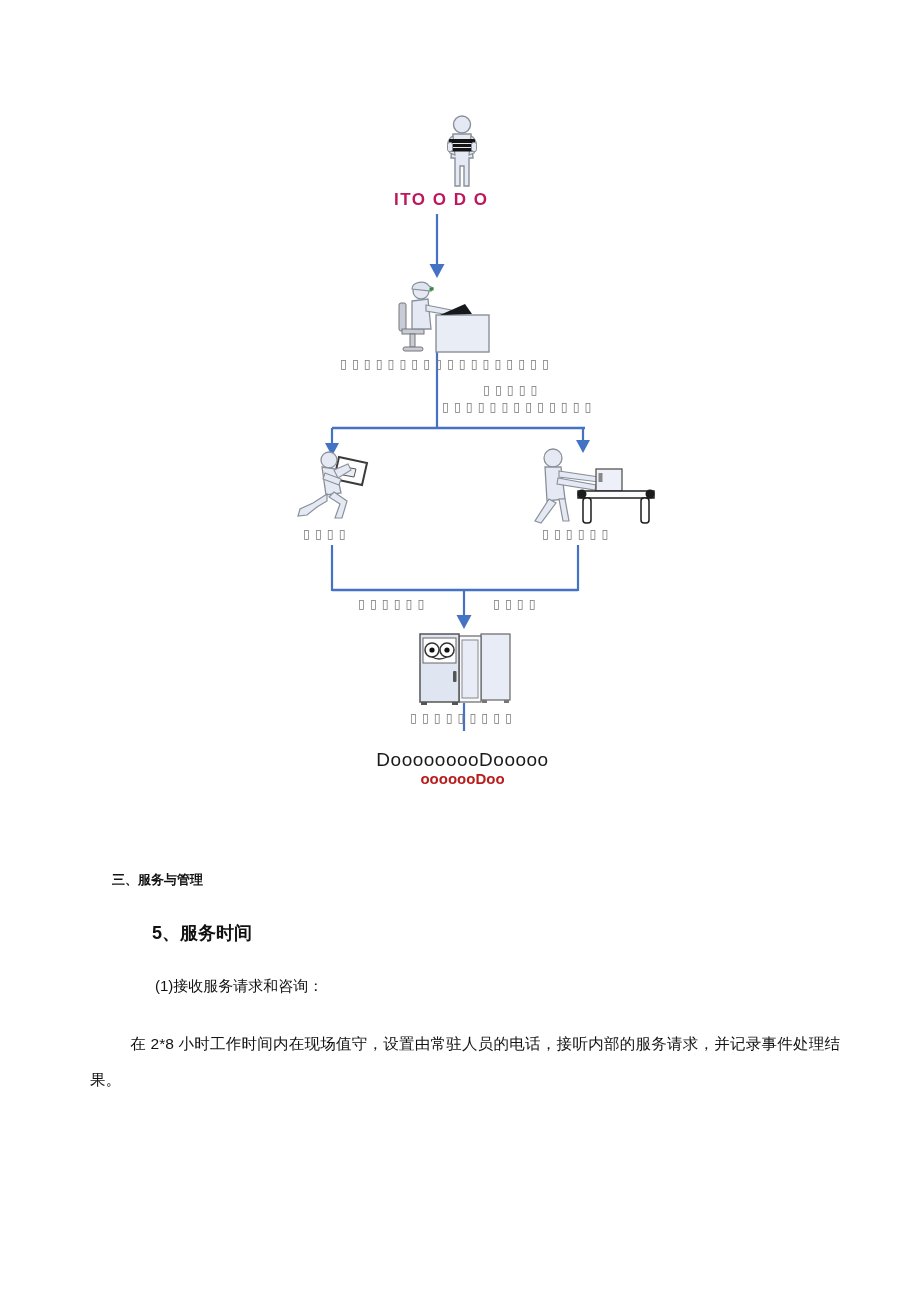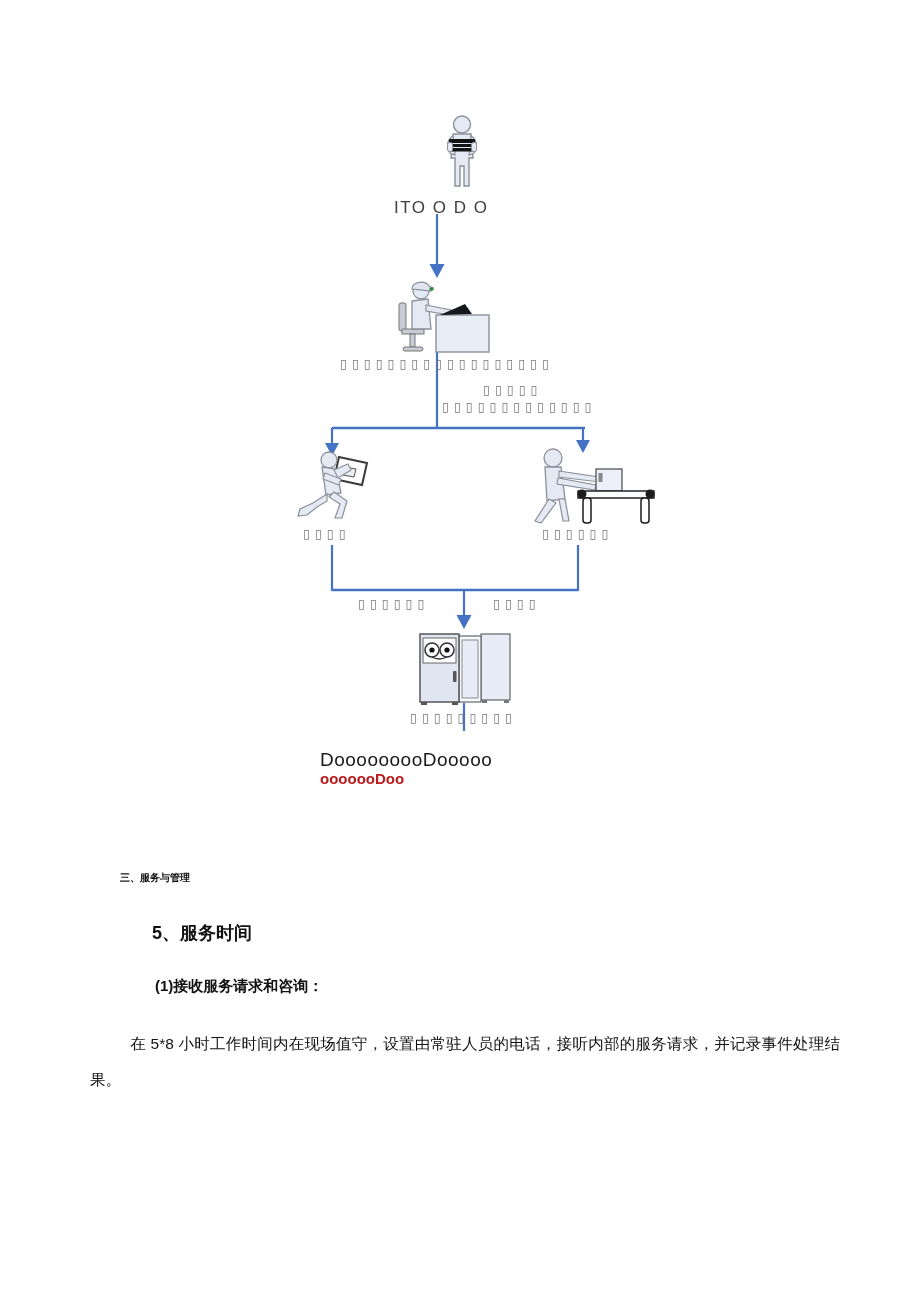--- a/index.html
+++ b/index.html
@@ -2,28 +2,28 @@
 <html><head>
 <meta charset="utf-8">
 <style>
   html,body{margin:0;padding:0;background:#fff;}
   .page{position:relative;width:920px;height:1301px;background:#ffffff;overflow:hidden;
         font-family:"Liberation Sans","DejaVu Sans",sans-serif;color:#111;}
   .connectors{position:absolute;left:0;top:0;z-index:1;}
   .icon{position:absolute;z-index:2;line-height:0;}
   .tofu{position:absolute;z-index:3;font-family:"DejaVu Sans",sans-serif;font-size:12.5px;
         letter-spacing:5px;color:#777;white-space:nowrap;}
-  .node-label{position:absolute;z-index:3;font-weight:normal;font-size:17px;letter-spacing:1.5px;
-        color:#404040;white-space:nowrap;margin-top:8px;}
-  .caption{position:absolute;z-index:3;left:320px;width:285px;white-space:nowrap;}
+  .node-label{position:absolute;z-index:3;font-weight:bold;font-size:17px;letter-spacing:1.5px;
+        color:#be185d;white-space:nowrap;}
+  .caption{position:absolute;z-index:3;left:320px;width:285px;text-align:center;white-space:nowrap;}
   .caption-l1{top:749px;font-size:19px;letter-spacing:0.5px;color:#1a1a1a;}
   .caption-l2{top:770px;font-size:15px;font-weight:bold;color:#b91c1c;}
-  .h-sec{position:absolute;left:112px;top:871px;font-size:10px;font-weight:bold;margin-left:8px;}
+  .h-sec{position:absolute;left:112px;top:871px;font-size:13px;font-weight:bold;}
   .h-sub{position:absolute;left:152px;top:921px;font-size:18px;font-weight:bold;}
-  .h-clause{position:absolute;left:155px;top:977px;font-size:15px;font-weight:bold;}
+  .h-clause{position:absolute;left:155px;top:977px;font-size:15px;font-weight:normal;}
   .body-par{position:absolute;left:90px;top:1026px;width:750px;font-size:15.5px;line-height:36px;
         text-indent:2.6em;text-align:justify;}
 </style>
 </head>
 <body>
 
 <div class="page">
 
   <svg class="connectors" width="920" height="820" viewBox="0 0 920 820">
     <g stroke="#4472C4" stroke-width="2.2" fill="#4472C4">
@@ -135,15 +135,15 @@
     </svg>
   </div>
   <div class="tofu" style="left:410px;top:710px;">▯▯▯▯▯▯▯▯▯</div>
 
   <div class="caption caption-l1">DooooooooDooooo</div>
   <div class="caption caption-l2">ooooooDoo</div>
 
   <div class="h-sec">三、服务与管理</div>
   <div class="h-sub">5、服务时间</div>
   <div class="h-clause">(1)接收服务请求和咨询：</div>
-  <div class="body-par">在 5*8 小时工作时间内在现场值守，设置由常驻人员的电话，接听内部的服务请求，并记录事件处理结果。</div>
+  <div class="body-par">在 2*8 小时工作时间内在现场值守，设置由常驻人员的电话，接听内部的服务请求，并记录事件处理结果。</div>
 
 </div>
 
 </body></html>

